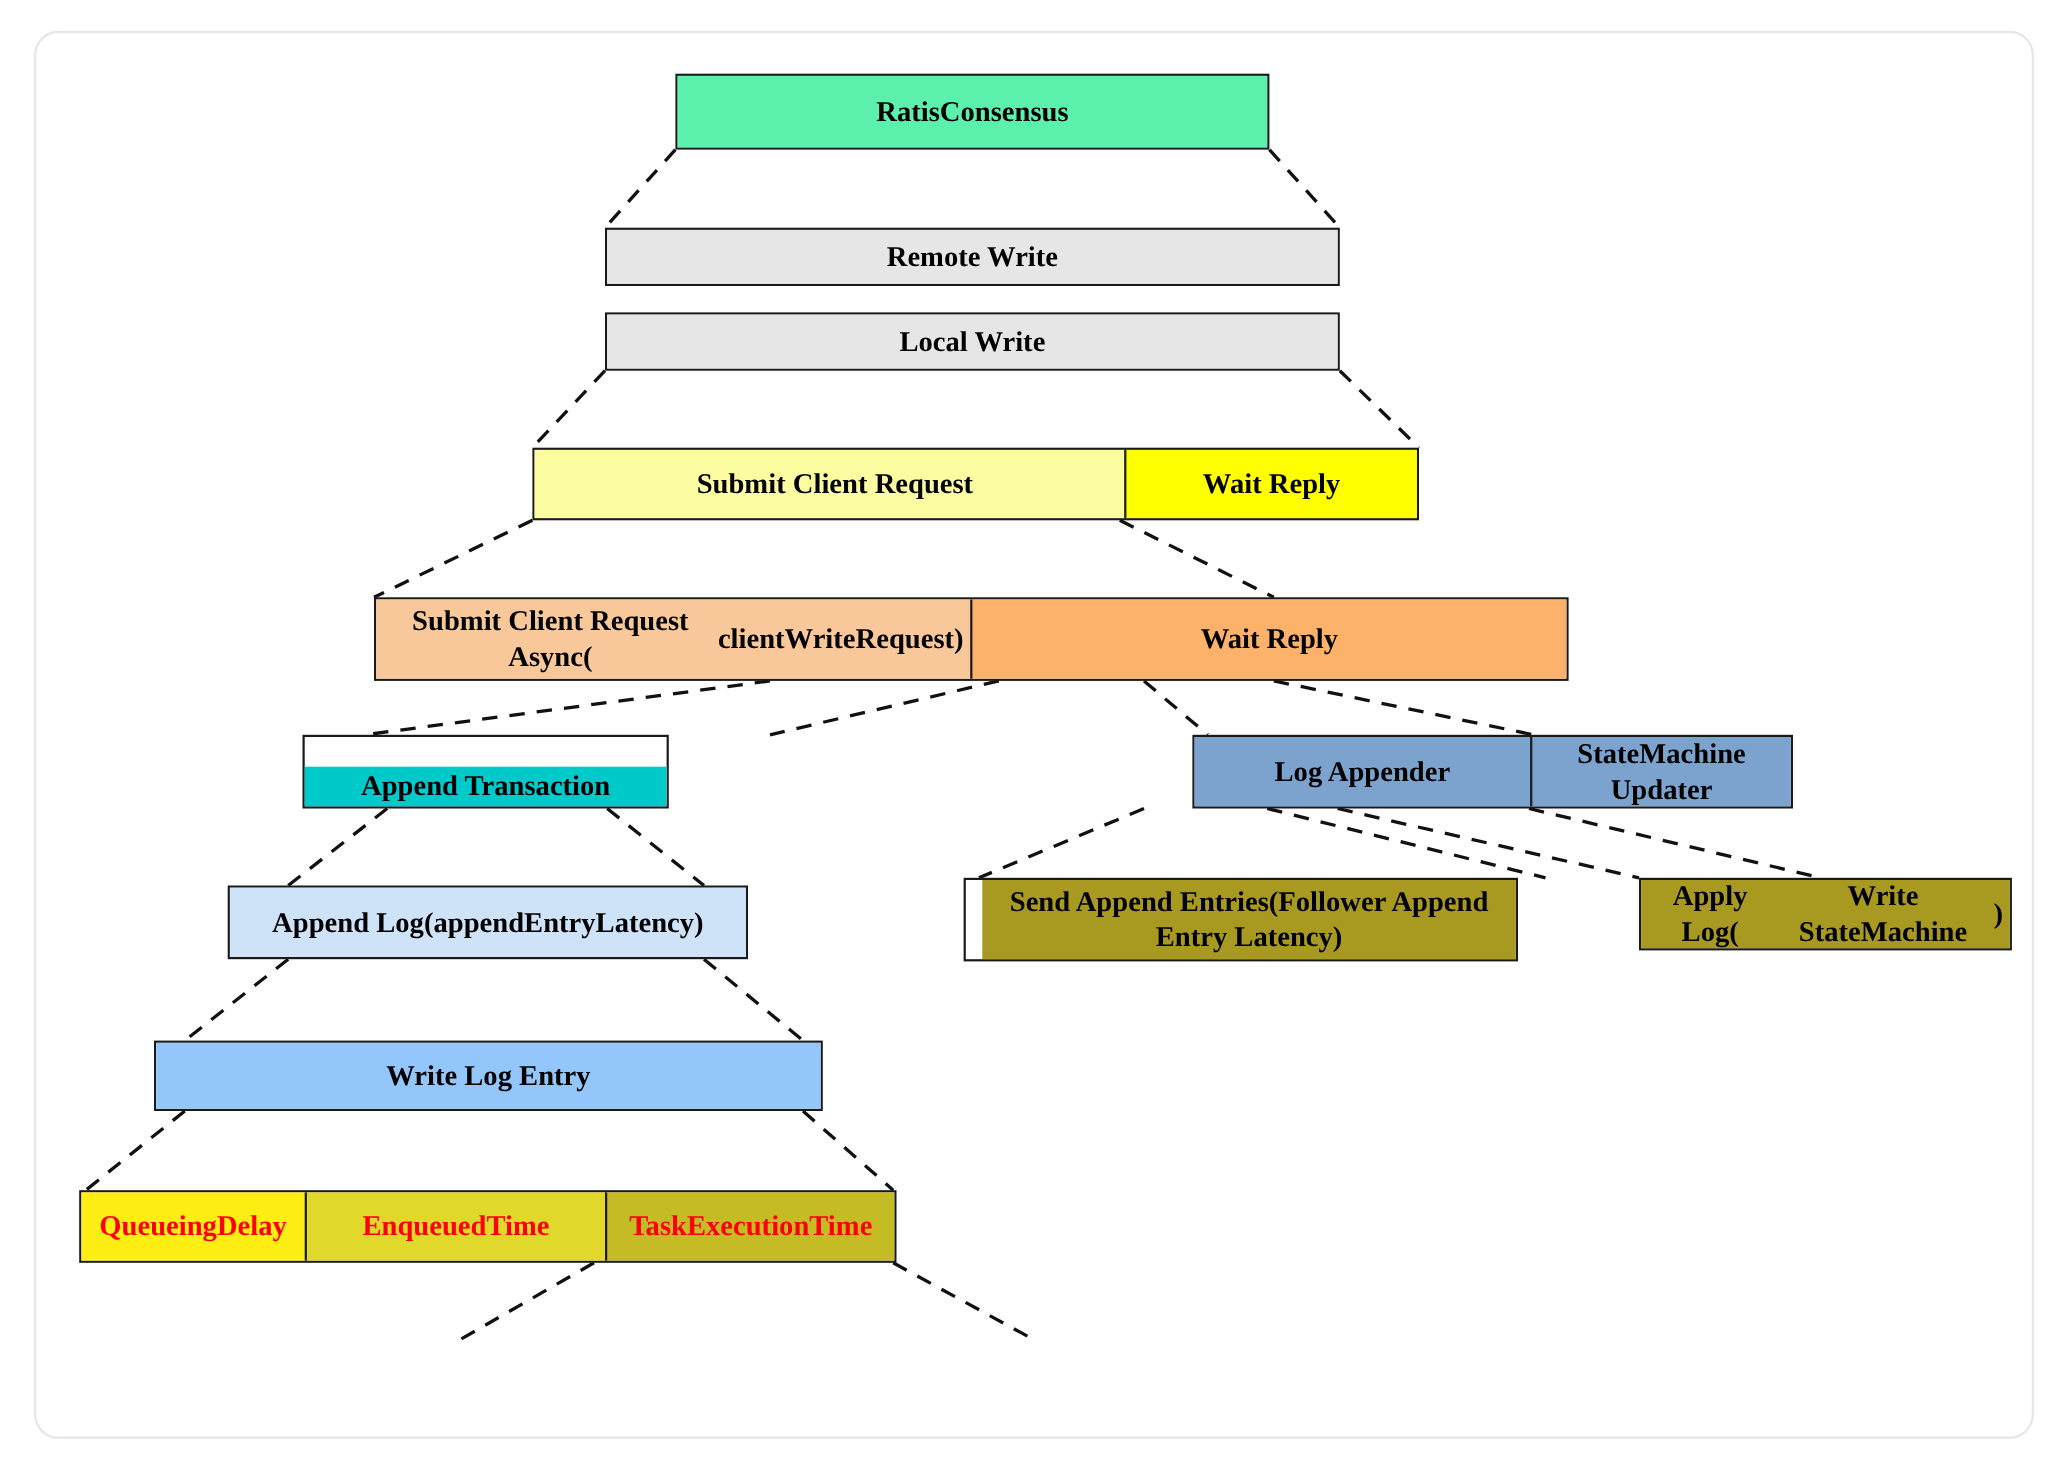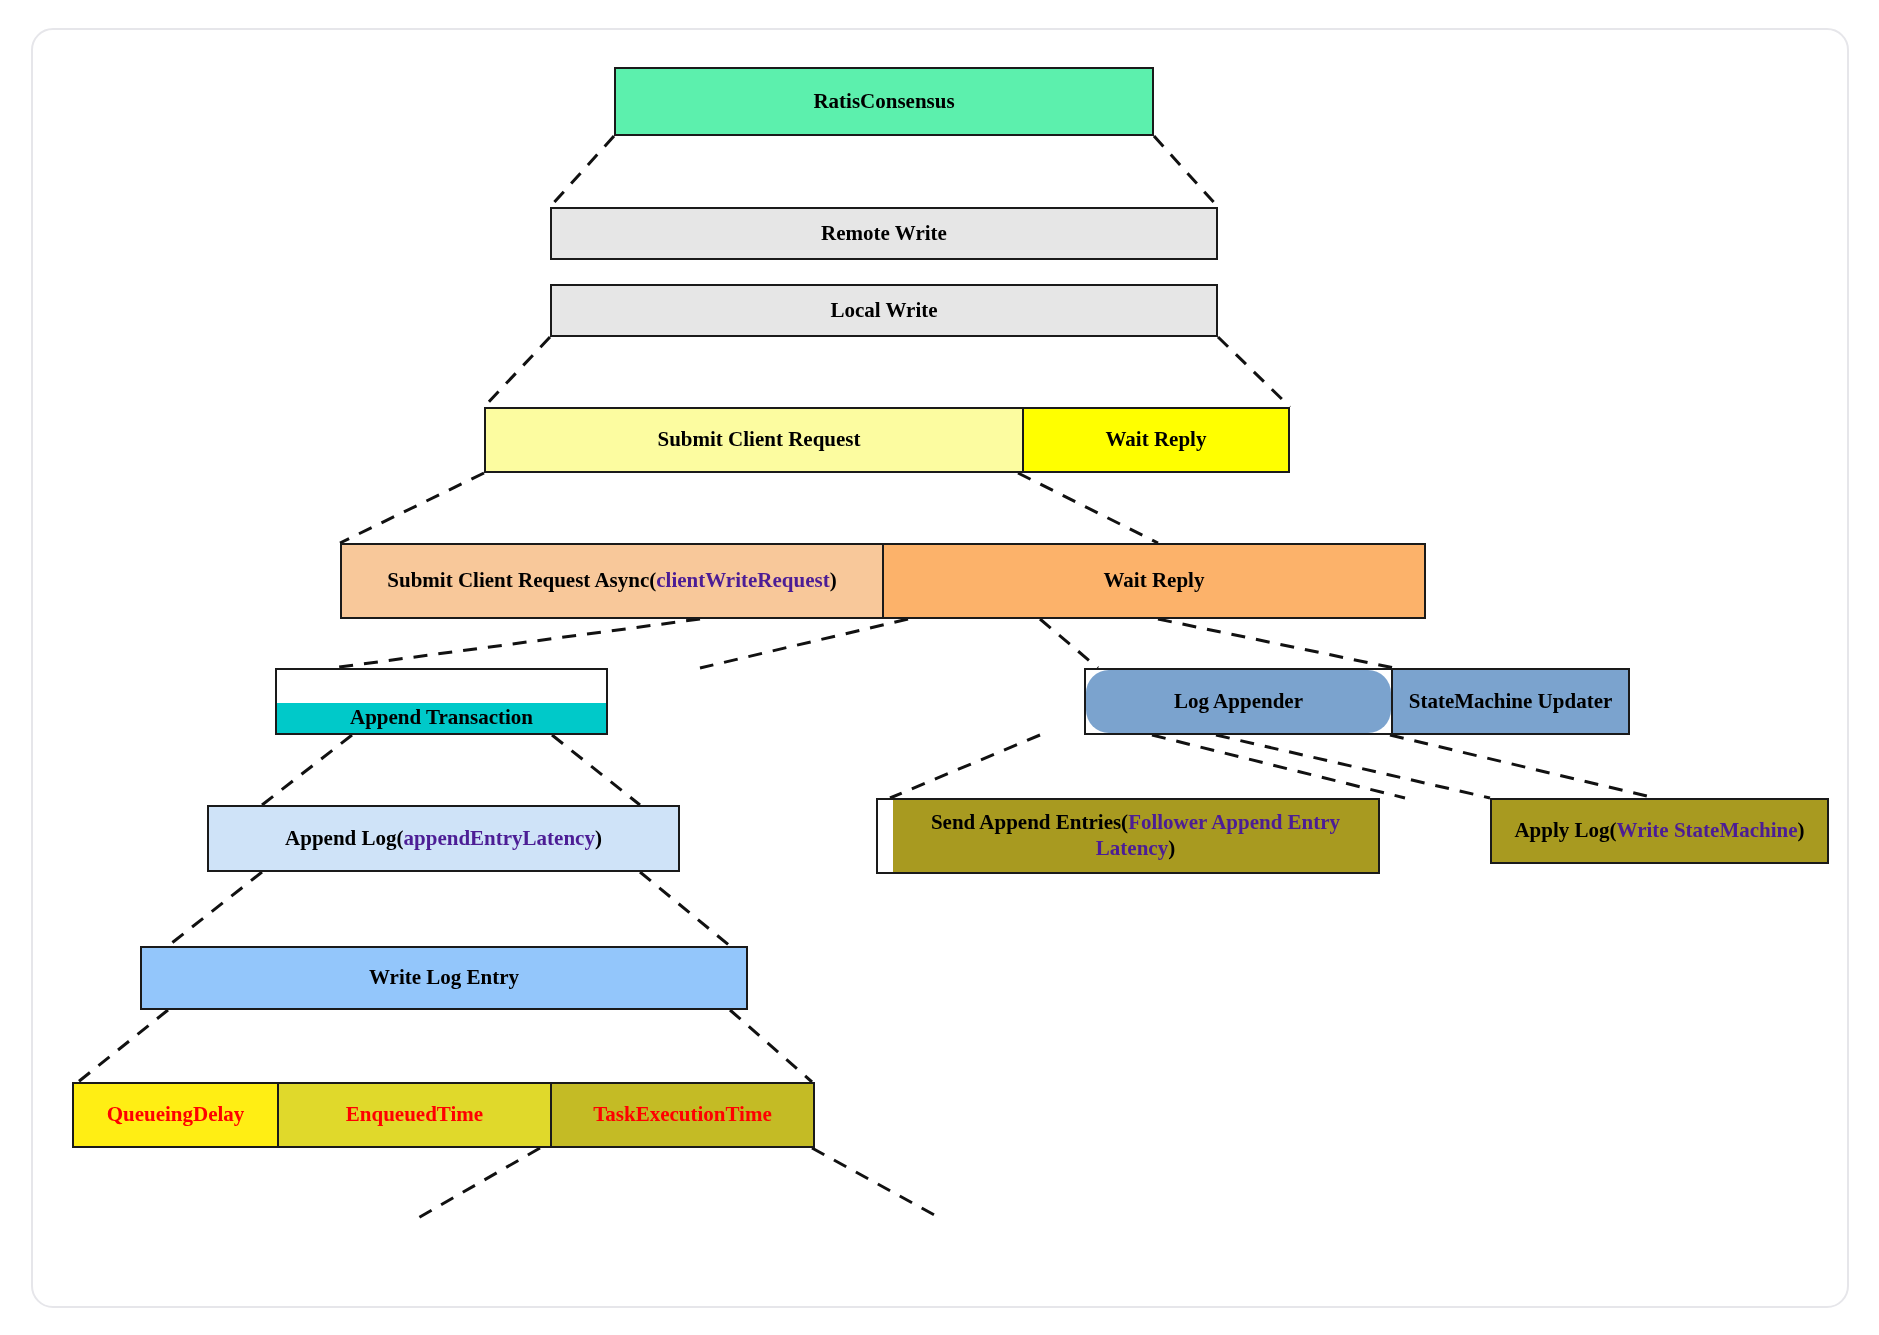--- a/index.html
+++ b/index.html
@@ -43,31 +43,31 @@
     align-items: stretch;
     z-index: 3;
   }
   .seg {
     box-sizing: border-box;
     display: flex;
     align-items: center;
     justify-content: center;
     text-align: center;
     font-weight: bold;
-    font-size: 21px;
+    font-size: 26px;
     color: #000000;
     line-height: 1.22;
     padding: 2px 6px;
     overflow: hidden;
   }
   .seg + .seg {
     border-left: 2px solid #1a1a1a;
   }
   .red {
-    color: #4c1d95;
+    color: #000000;
   }
   .allred .seg {
     color: #ff0000;
   }
 </style>
 </head>
 <body>
 
 <div id="page">
 
@@ -134,21 +134,21 @@
         <span>)</span>
     </span>
     <span class="seg" style="background:#fcb26a; flex:1 1 auto;">Wait Reply</span>
   </div>
 
   <div class="node" style="left:275px; top:668px; width:333px; height:67px;align-items:flex-end;">
     <span class="seg" style="background:#00c9c9; flex:1 1 100%;">Append Transaction</span>
   </div>
 
   <div class="node" style="left:1084px; top:668px; width:546px; height:67px;">
-    <span class="seg" style="background:#7ba3ce; flex:0 0 305px;border-radius:23px;">Log Appender</span>
+    <span class="seg" style="background:#7ba3ce; flex:0 0 305px;">Log Appender</span>
     <span class="seg" style="background:#7ba3ce; flex:1 1 auto;">StateMachine Updater</span>
   </div>
 
   <div class="node" style="left:207px; top:805px; width:473px; height:67px;">
     <span class="seg" style="background:#cfe3f8; flex:1 1 100%;">
       <span>Append Log(</span>
         <span class="red">appendEntryLatency</span>
         <span>)</span>
     </span>
   </div>

